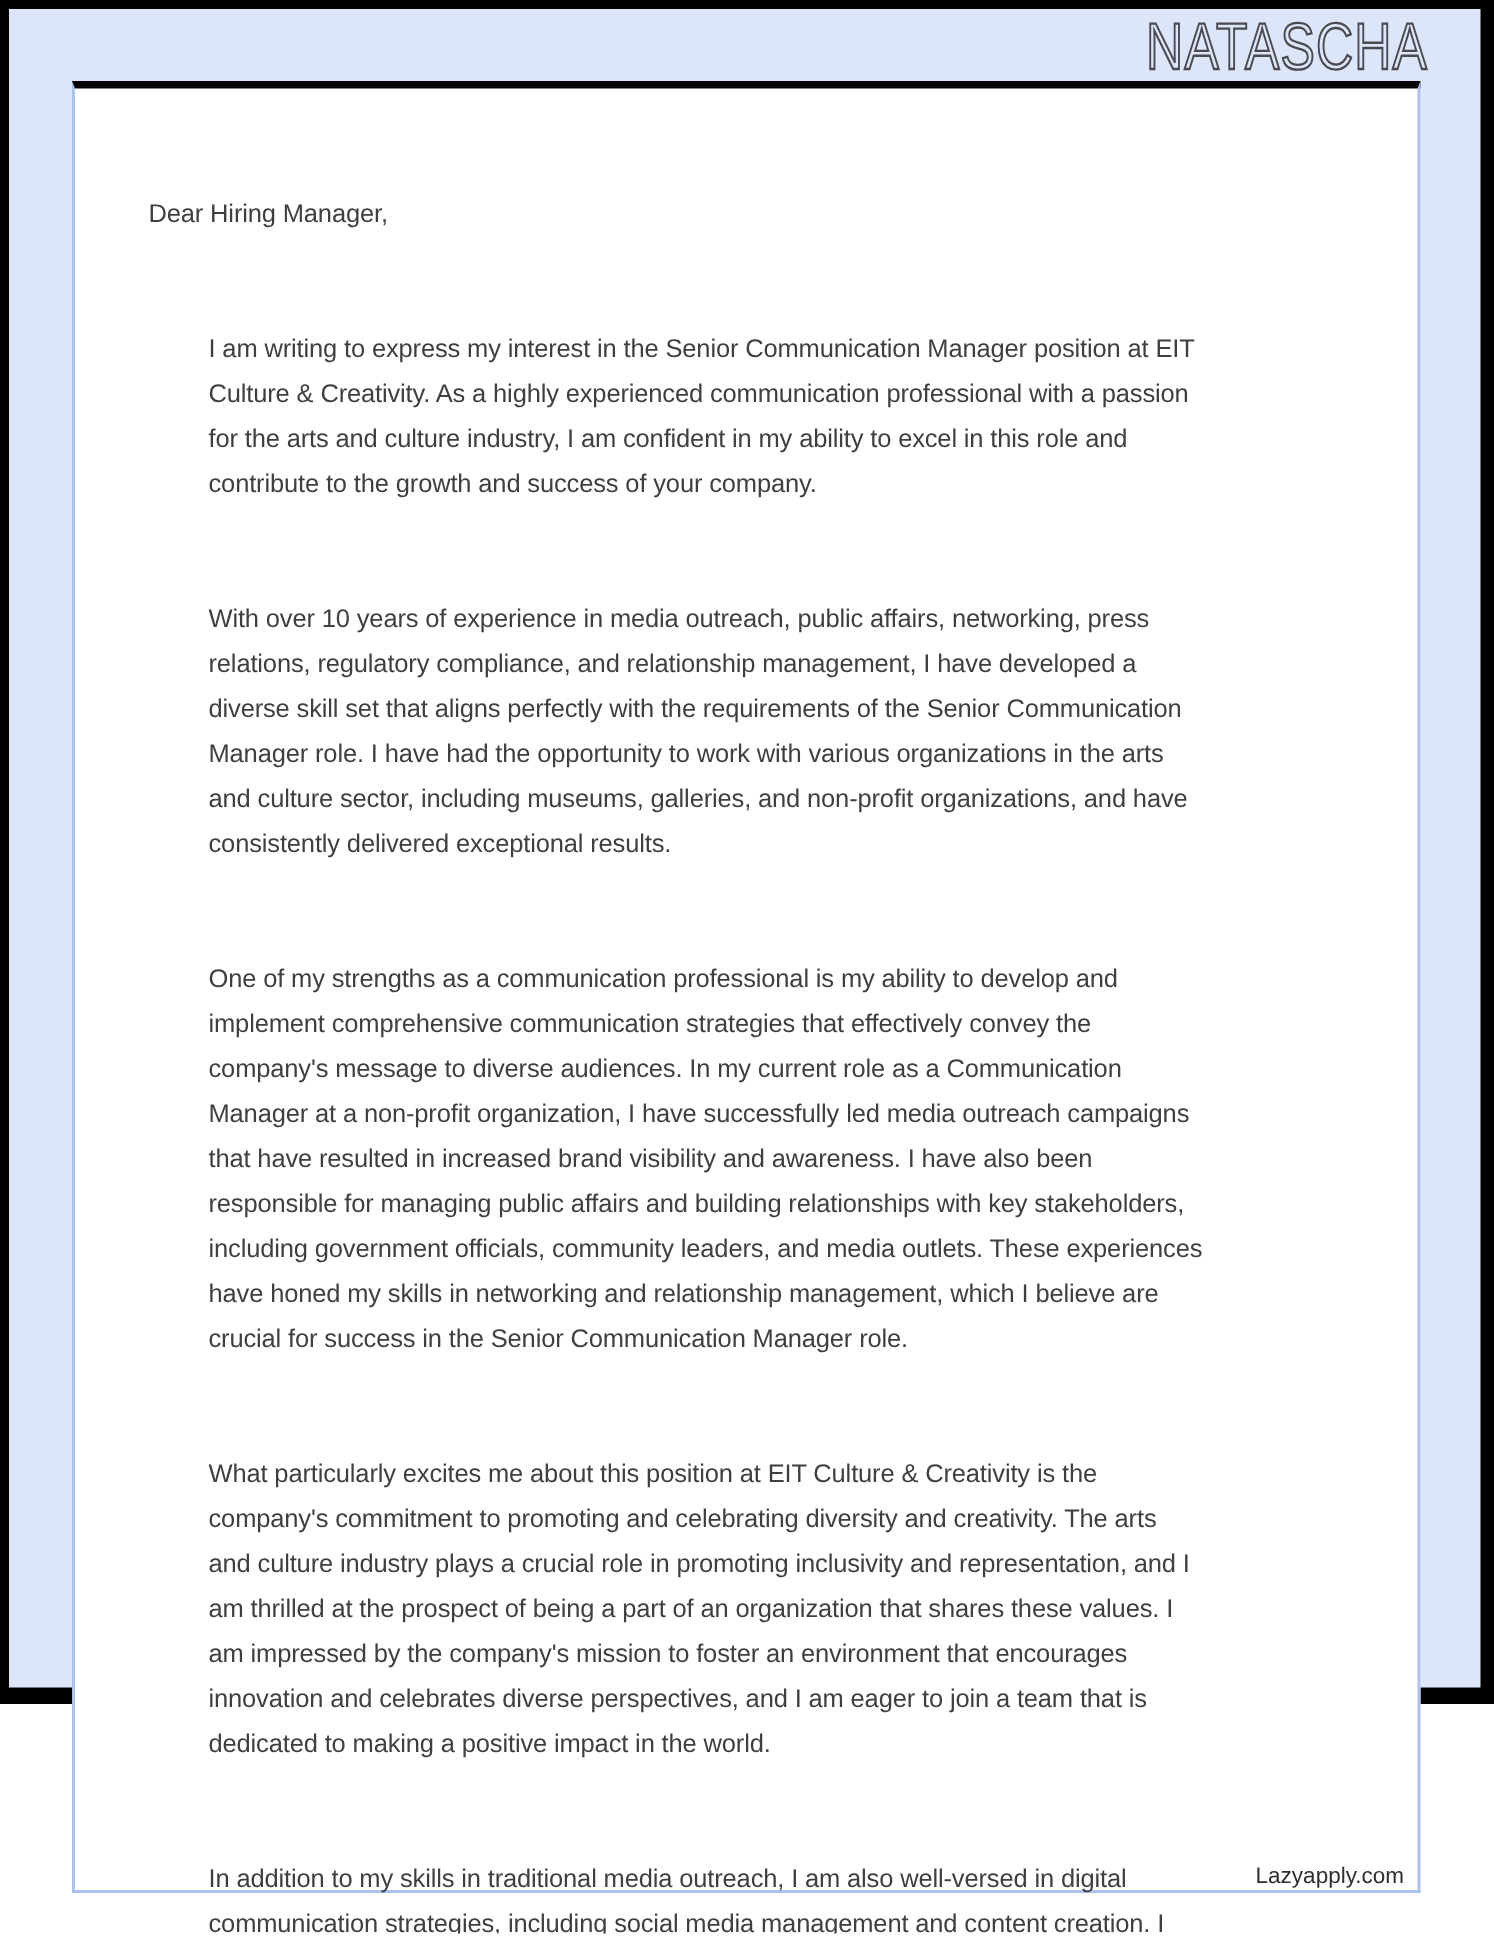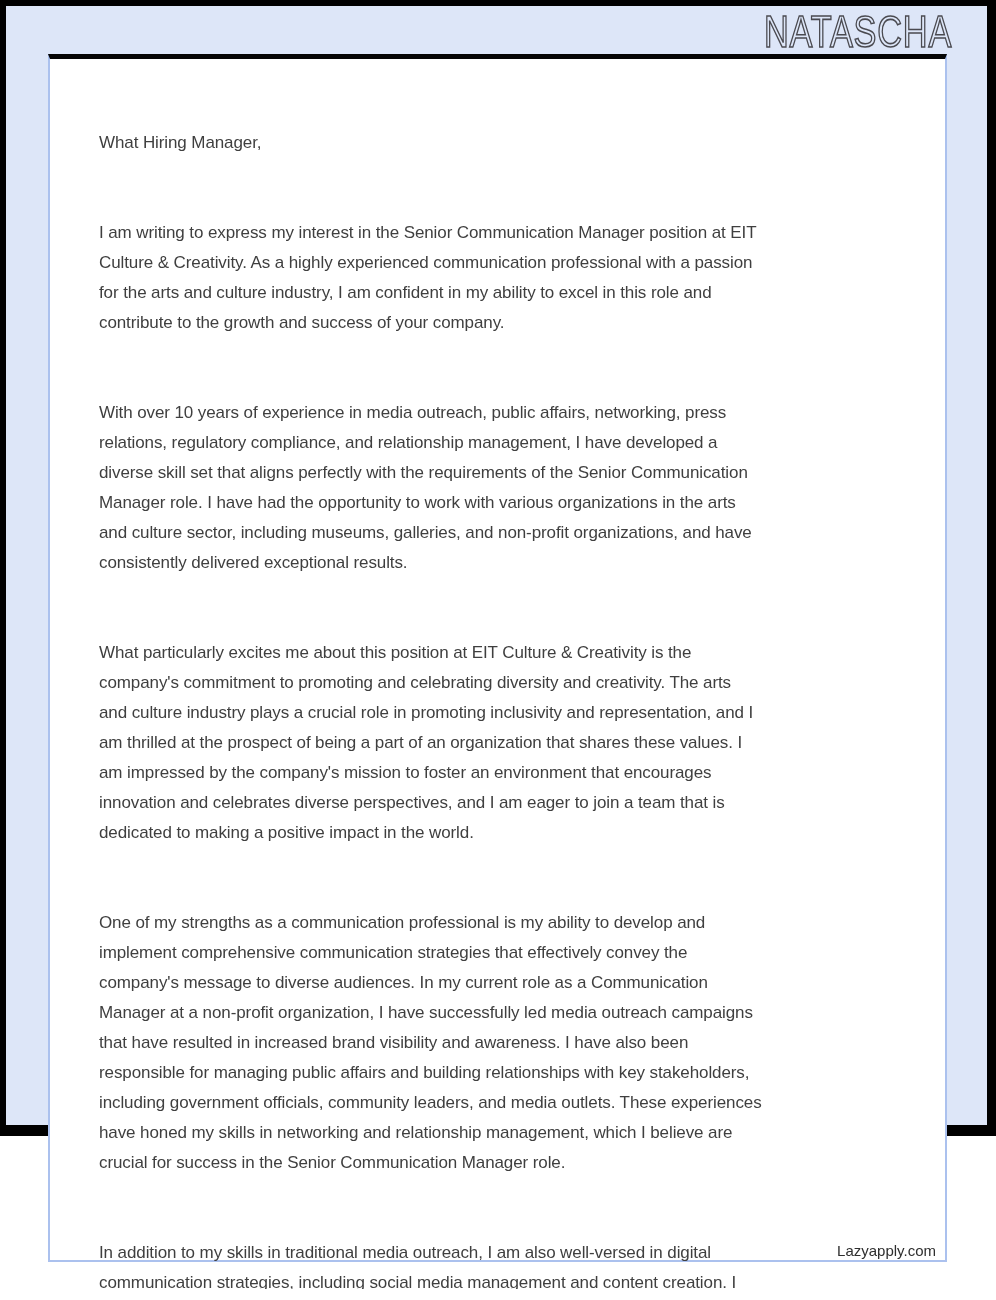--- a/index.html
+++ b/index.html
@@ -60,21 +60,21 @@
     overflow: visible;
   }
   .letter-body {
     padding: 39px 40px 0 49px;
     font-size: 17px;
     line-height: 30px;
     letter-spacing: -0.1px;
     color: var(--text);
     white-space: pre-line;
   }
-  .letter-body p + p { margin-top: 30px; }
+  .letter-body p + p { margin-top: 30px; margin-left: 40px; }
   .watermark {
     position: absolute;
     right: 9px;
     bottom: 2px;
     font-size: 15px;
     line-height: 15px;
     color: #2e2e2e;
     background: var(--page);
     padding-left: 4px;
   }
@@ -82,47 +82,47 @@
 </head>
 <body>
 
 <div class="frame">
   <div class="viewport">
 
     <h1 class="brand">NATASCHA</h1>
 
     <div class="letter">
       <div class="letter-body">
-        <p>What Hiring Manager,</p>
+        <p>Dear Hiring Manager,</p>
         <p>I am writing to express my interest in the Senior Communication Manager position at EIT
 Culture &amp; Creativity. As a highly experienced communication professional with a passion
 for the arts and culture industry, I am confident in my ability to excel in this role and
 contribute to the growth and success of your company.</p>
         <p>With over 10 years of experience in media outreach, public affairs, networking, press
 relations, regulatory compliance, and relationship management, I have developed a
 diverse skill set that aligns perfectly with the requirements of the Senior Communication
 Manager role. I have had the opportunity to work with various organizations in the arts
 and culture sector, including museums, galleries, and non-profit organizations, and have
 consistently delivered exceptional results.</p>
-        <p>What particularly excites me about this position at EIT Culture &amp; Creativity is the
-company's commitment to promoting and celebrating diversity and creativity. The arts
-and culture industry plays a crucial role in promoting inclusivity and representation, and I
-am thrilled at the prospect of being a part of an organization that shares these values. I
-am impressed by the company's mission to foster an environment that encourages
-innovation and celebrates diverse perspectives, and I am eager to join a team that is
-dedicated to making a positive impact in the world.</p>
         <p>One of my strengths as a communication professional is my ability to develop and
 implement comprehensive communication strategies that effectively convey the
 company's message to diverse audiences. In my current role as a Communication
 Manager at a non-profit organization, I have successfully led media outreach campaigns
 that have resulted in increased brand visibility and awareness. I have also been
 responsible for managing public affairs and building relationships with key stakeholders,
 including government officials, community leaders, and media outlets. These experiences
 have honed my skills in networking and relationship management, which I believe are
 crucial for success in the Senior Communication Manager role.</p>
+        <p>What particularly excites me about this position at EIT Culture &amp; Creativity is the
+company's commitment to promoting and celebrating diversity and creativity. The arts
+and culture industry plays a crucial role in promoting inclusivity and representation, and I
+am thrilled at the prospect of being a part of an organization that shares these values. I
+am impressed by the company's mission to foster an environment that encourages
+innovation and celebrates diverse perspectives, and I am eager to join a team that is
+dedicated to making a positive impact in the world.</p>
         <p>In addition to my skills in traditional media outreach, I am also well-versed in digital
 communication strategies, including social media management and content creation. I
 have a keen understanding of how to leverage various digital platforms to reach and
 engage with diverse audiences, and I am confident that I can utilize these skills to
 enhance EIT Culture &amp; Creativity's online presence.</p>
         
       </div>
 
       <div class="watermark">Lazyapply.com</div>
     </div>

